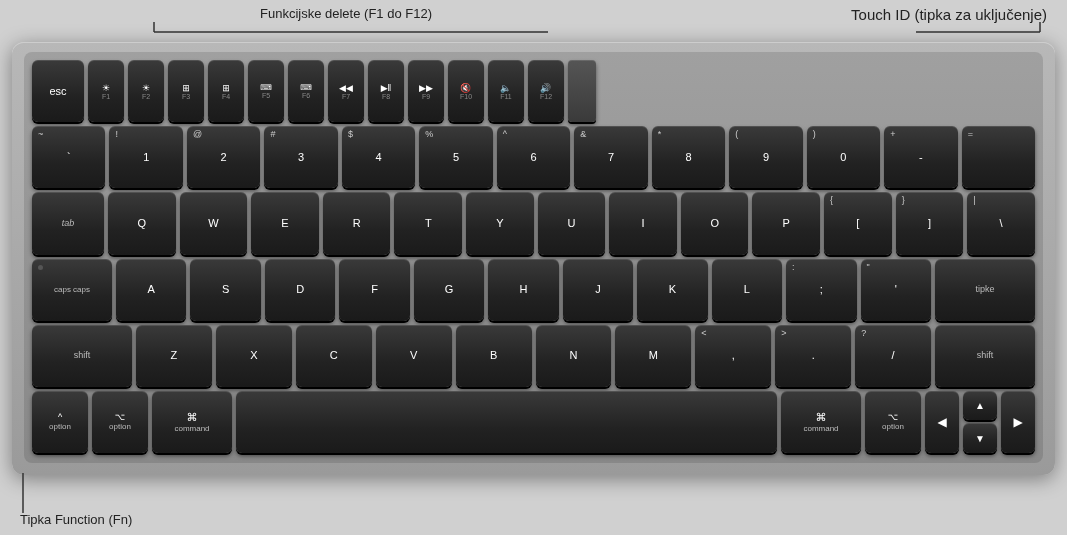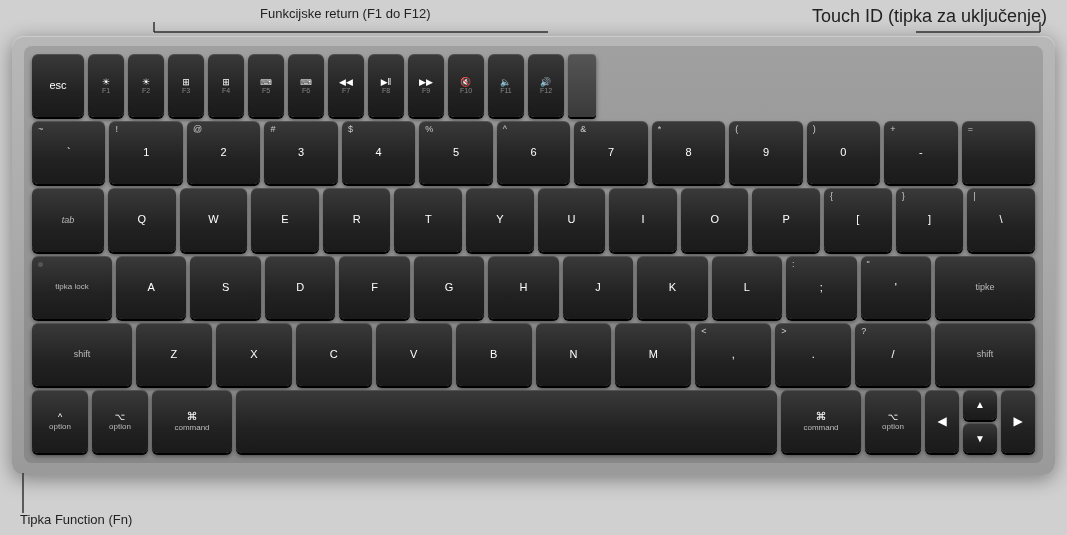--- a/index.html
+++ b/index.html
@@ -130,25 +130,25 @@
 <svg class="brackets-svg" viewBox="0 0 1067 50" xmlns="http://www.w3.org/2000/svg">
 
   <line x1="154" y1="22" x2="154" y2="32" stroke="#333" stroke-width="1.5"></line>
   <line x1="154" y1="32" x2="548" y2="32" stroke="#333" stroke-width="1.5"></line>
 
   <line x1="916" y1="32" x2="1040" y2="32" stroke="#333" stroke-width="1.5"></line>
   <line x1="1040" y1="22" x2="1040" y2="32" stroke="#333" stroke-width="1.5"></line>
 </svg>
 
 <div style="position:absolute;top:4px;left:0;width:100%;pointer-events:none;">
-  <div style="position:absolute;top:2px;left:260px;font-size:13px;color:#222;">Funkcijske return (F1 do F12)</div>
-  <div style="position:absolute;top:2px;right:20px;font-size:18px;color:#222;">Touch ID (tipka za uključenje)</div>
+  <div style="position:absolute;top:2px;left:260px;font-size:13px;color:#222;">Funkcijske delete (F1 do F12)</div>
+  <div style="position:absolute;top:2px;right:20px;font-size:15px;color:#222;">Touch ID (tipka za uključenje)</div>
 </div>
 
-<div class="keyboard-wrapper" style="top:36px;">
+<div class="keyboard-wrapper" style="top:42px;">
   <div class="keyboard-body">
 
     <div class="key-row fn-row">
       <div class="key key-esc">
           <span class="main-char" style="font-size:11px;">esc</span>
         </div>
       <div class="key key-fn-row">
           <span style="font-size:9px;">☀</span>
           <span style="font-size:7px;color:#888;">F1</span>
         </div>
@@ -297,21 +297,21 @@
           <span class="main-char">]</span>
         </div>
       <div class="key">
           <span class="top-char">|</span>
           <span class="main-char">\</span>
         </div>
     </div>
 
     <div class="key-row">
       <div class="key key-caps">
-          <span class="label-text" style="font-size:8px;">tipka lock</span>
+          <span class="label-text" style="font-size:8px;">caps caps</span>
           <span style="position:absolute;top:6px;left:6px;width:5px;height:5px;background:#555;border-radius:50%;"></span>
         </div>
       <div class="key">
           <span class="main-char">A</span>
         </div>
       <div class="key">
           <span class="main-char">S</span>
         </div>
       <div class="key">
           <span class="main-char">D</span>

